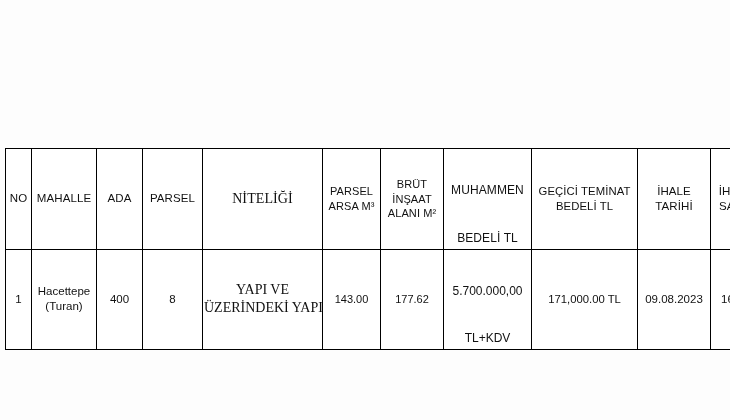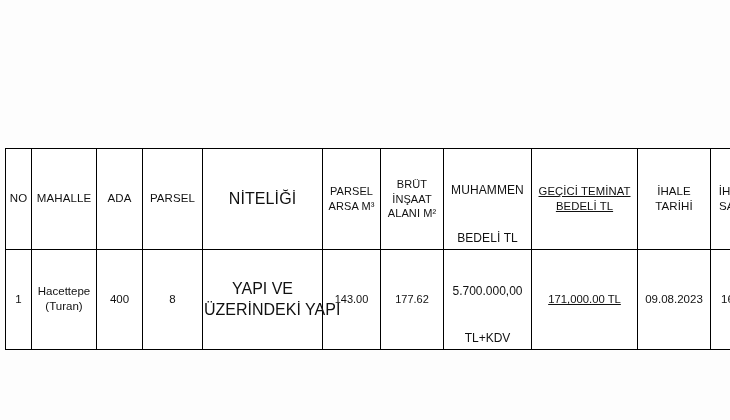--- a/index.html
+++ b/index.html
@@ -66,26 +66,26 @@
 
   
   .c-no       { width: 23px; margin-left: 16px; }
   .c-mahalle  { width: 62px; }
   .c-ada      { width: 43px; }
   .c-parsel   { width: 57px; }
   .c-nitelik  { width: 117px; }
   .c-parsela  { width: 55px; }
   .c-brut     { width: 60px; }
   .c-muhammen { width: 85px; }
-  .c-gecici   { width: 103px; text-decoration: underline; }
+  .c-gecici   { width: 103px; }
   .c-tarih    { width: 70px; }
   .c-saat     { width: 47px; }
 
   .c-gecici .cell-line { font-size: 11.3px; }
-  .c-nitelik .cell-line { font-size: 16px; }
+  .c-nitelik .cell-line { font-size: 14px; font-family: Liberation Serif, serif; }
   .c-muhammen .cell-line { font-size: 12px; margin-top: 32px; }
   .c-brut .cell-line { font-size: 11px; }
   .c-parsela .cell-line { font-size: 11px; }
 </style>
 </head>
 <body>
 
 <div class="page">
   <div class="table-wrap">
     <table class="tender-table">

